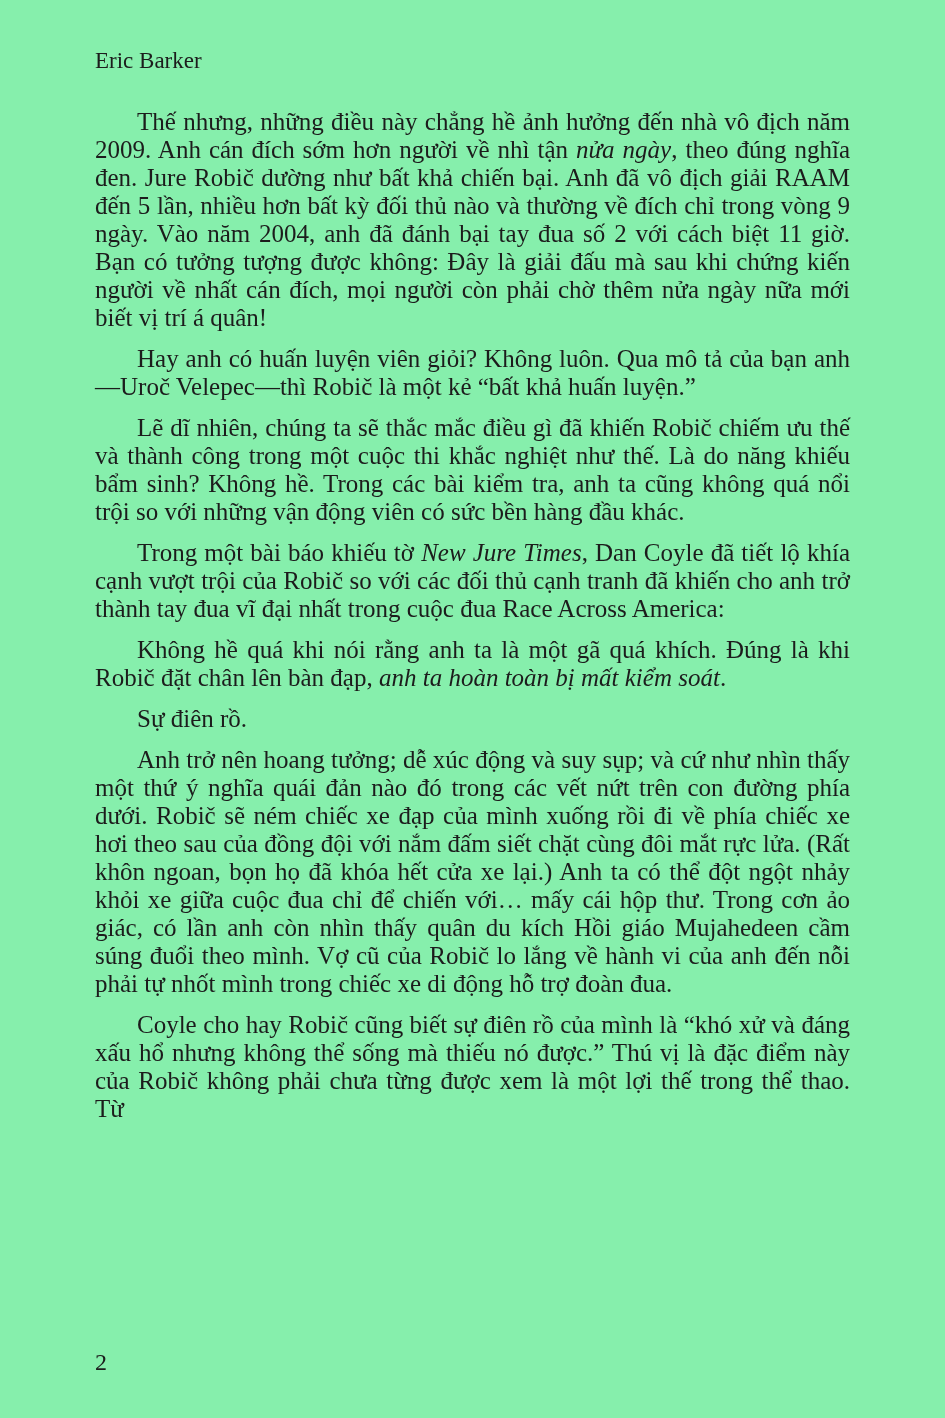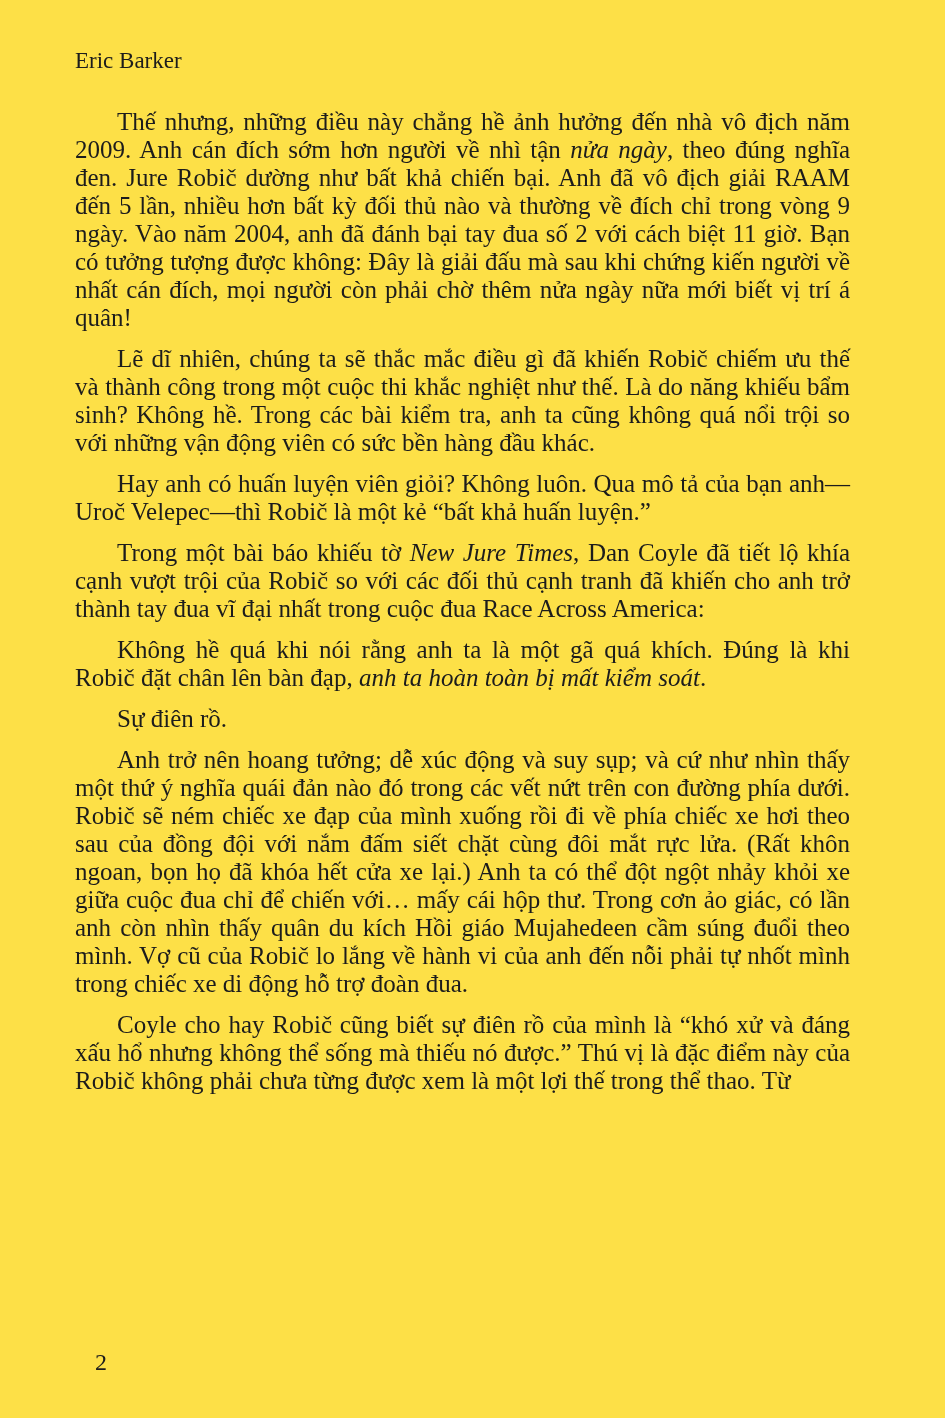--- a/index.html
+++ b/index.html
@@ -5,25 +5,25 @@
   html, body {
     margin: 0;
     padding: 0;
     background: #ffffff;
   }
   .page {
     position: relative;
     width: 945px;
     height: 1418px;
     margin: 0 auto;
-    background: #fde047;
+    background: #86efac;
     color: #1c1c1c;
     font-family: "Liberation Serif", "DejaVu Serif", serif;
     box-sizing: border-box;
-    padding: 48px 95px 0 75px;
+    padding: 48px 95px 0 95px;
     overflow: hidden;
   }
   .running-header {
     font-size: 23px;
     margin-bottom: 34px;
     color: #1c1c1c;
   }
   .content p {
     margin: 0 0 13px 0;
     font-size: 25px;
@@ -44,22 +44,22 @@
   }
 </style>
 </head>
 <body>
 
 <div class="page">
   <div class="running-header">Eric Barker</div>
 
   <div class="content">
       <p><span>Thế nhưng, những điều này chẳng hề ảnh hưởng đến nhà vô địch năm 2009. Anh cán đích sớm hơn người về nhì tận </span><span class="italic">nửa ngày</span><span>, theo đúng nghĩa đen. Jure Robič dường như bất khả chiến bại. Anh đã vô địch giải RAAM đến 5 lần, nhiều hơn bất kỳ đối thủ nào và thường về đích chỉ trong vòng 9 ngày. Vào năm 2004, anh đã đánh bại tay đua số 2 với cách biệt 11 giờ. Bạn có tưởng tượng được không: Đây là giải đấu mà sau khi chứng kiến người về nhất cán đích, mọi người còn phải chờ thêm nửa ngày nữa mới biết vị trí á quân!</span></p>
+      <p><span>Hay anh có huấn luyện viên giỏi? Không luôn. Qua mô tả của bạn anh—Uroč Velepec—thì Robič là một kẻ “bất khả huấn luyện.”</span></p>
       <p><span>Lẽ dĩ nhiên, chúng ta sẽ thắc mắc điều gì đã khiến Robič chiếm ưu thế và thành công trong một cuộc thi khắc nghiệt như thế. Là do năng khiếu bẩm sinh? Không hề. Trong các bài kiểm tra, anh ta cũng không quá nổi trội so với những vận động viên có sức bền hàng đầu khác.</span></p>
-      <p><span>Hay anh có huấn luyện viên giỏi? Không luôn. Qua mô tả của bạn anh—Uroč Velepec—thì Robič là một kẻ “bất khả huấn luyện.”</span></p>
       <p><span>Trong một bài báo khiếu tờ </span><span class="italic">New Jure Times</span><span>, Dan Coyle đã tiết lộ khía cạnh vượt trội của Robič so với các đối thủ cạnh tranh đã khiến cho anh trở thành tay đua vĩ đại nhất trong cuộc đua Race Across America:</span></p>
       <p><span>Không hề quá khi nói rằng anh ta là một gã quá khích. Đúng là khi Robič đặt chân lên bàn đạp, </span><span class="italic">anh ta hoàn toàn bị mất kiểm soát</span><span>.</span></p>
       <p><span>Sự điên rồ.</span></p>
       <p><span>Anh trở nên hoang tưởng; dễ xúc động và suy sụp; và cứ như nhìn thấy một thứ ý nghĩa quái đản nào đó trong các vết nứt trên con đường phía dưới. Robič sẽ ném chiếc xe đạp của mình xuống rồi đi về phía chiếc xe hơi theo sau của đồng đội với nắm đấm siết chặt cùng đôi mắt rực lửa. (Rất khôn ngoan, bọn họ đã khóa hết cửa xe lại.) Anh ta có thể đột ngột nhảy khỏi xe giữa cuộc đua chỉ để chiến với… mấy cái hộp thư. Trong cơn ảo giác, có lần anh còn nhìn thấy quân du kích Hồi giáo Mujahedeen cầm súng đuổi theo mình. Vợ cũ của Robič lo lắng về hành vi của anh đến nỗi phải tự nhốt mình trong chiếc xe di động hỗ trợ đoàn đua.</span></p>
       <p><span>Coyle cho hay Robič cũng biết sự điên rồ của mình là “khó xử và đáng xấu hổ nhưng không thể sống mà thiếu nó được.” Thú vị là đặc điểm này của Robič không phải chưa từng được xem là một lợi thế trong thể thao. Từ</span></p>
     </div>
 
   <div class="page-number">2</div>
 </div>
 

